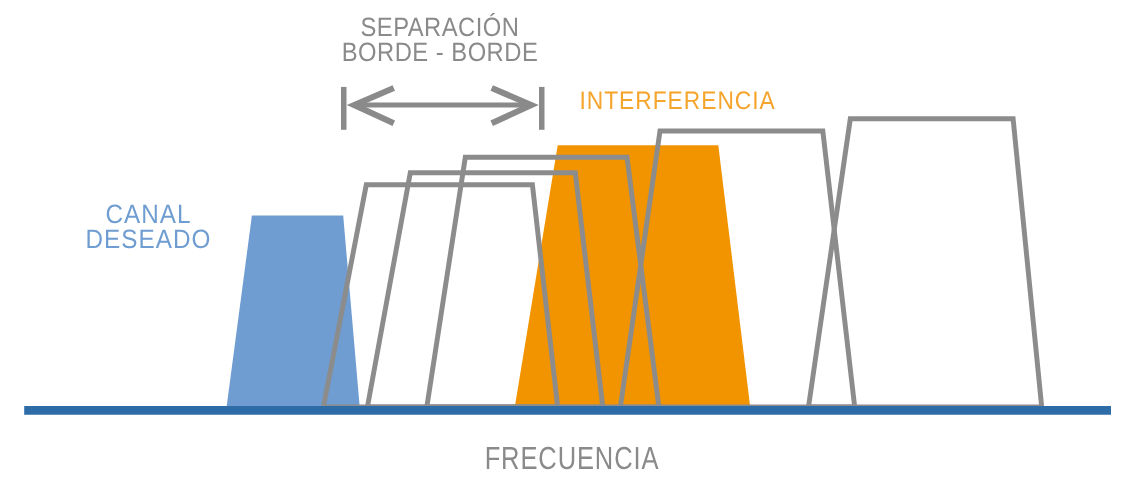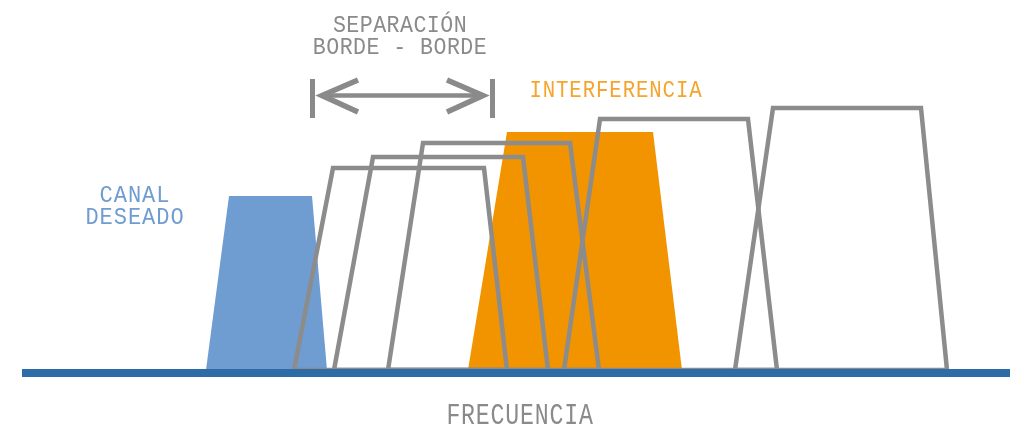--- a/index.html
+++ b/index.html
@@ -7,21 +7,20 @@
     padding: 0;
     background: #ffffff;
     font-family: "Liberation Sans", sans-serif;
   }
   .stage {
     position: relative;
     width: 1024px;
     height: 446px;
     background: #ffffff;
     overflow: hidden;
-    font-family: Liberation Mono, monospace;
   }
   #diagram-svg {
     position: absolute;
     left: 0;
     top: 0;
     display: block;
   }
   .lbl {
     position: absolute;
     text-align: center;

